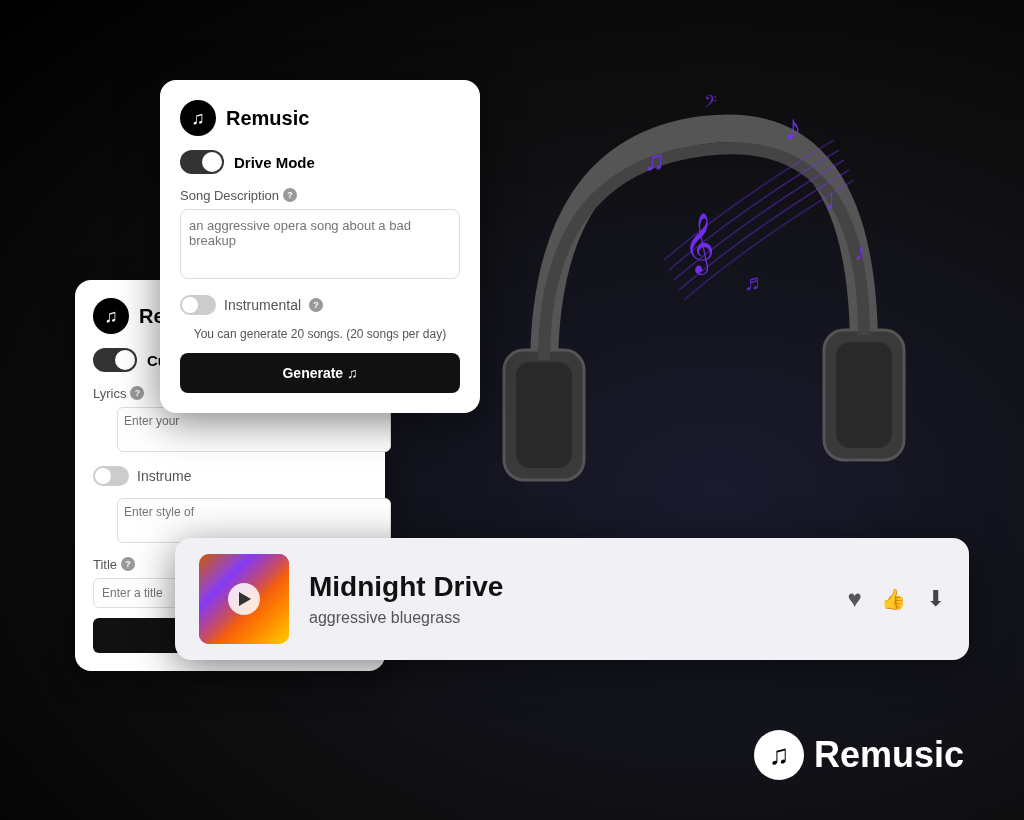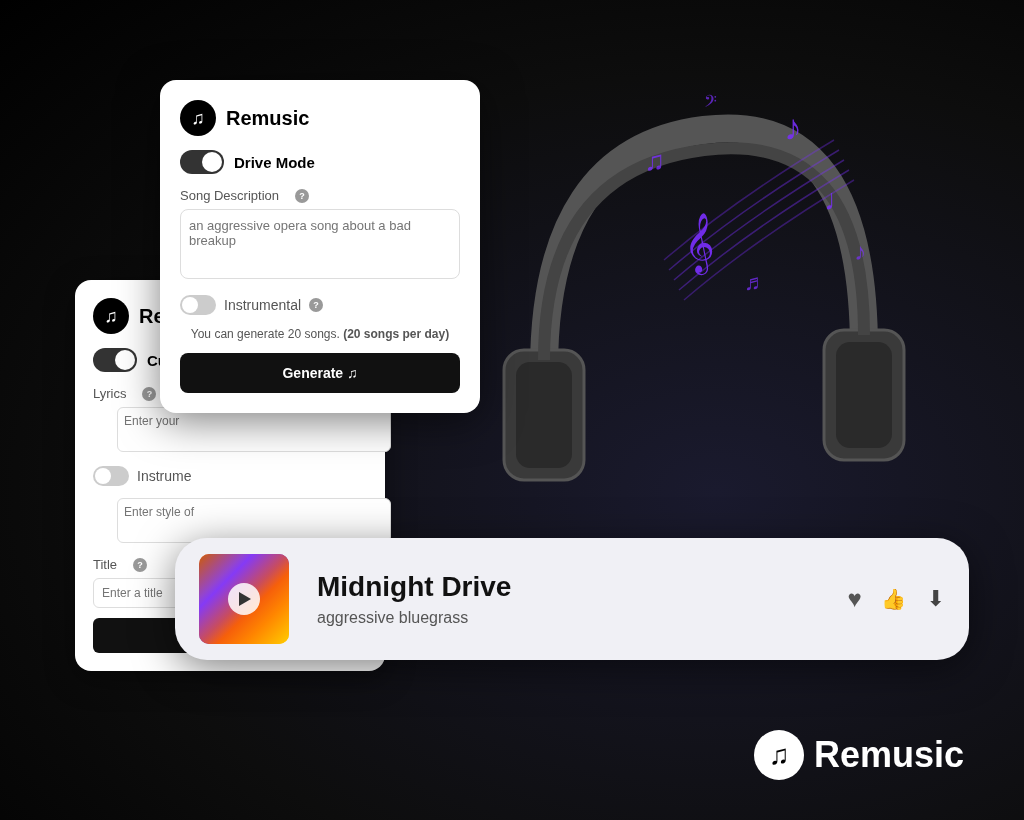--- a/index.html
+++ b/index.html
@@ -66,27 +66,27 @@
       z-index: 8;
     }
 
     
     .card-player {
       position: absolute;
       bottom: 160px;
       left: 175px;
       right: 55px;
       background: #f0f0f5;
-      border-radius: 32px;
+      border-radius: 16px;
       padding: 16px 24px;
       box-shadow: 0 8px 40px rgba(0,0,0,0.5);
       z-index: 11;
       display: flex;
       align-items: center;
-      gap: 28px;
+      gap: 20px;
     }
 
     
     .logo-row {
       display: flex;
       align-items: center;
       gap: 10px;
       margin-bottom: 14px;
     }
 
@@ -145,22 +145,21 @@
       font-weight: 600;
       color: #000;
     }
 
     
     .section-label {
       font-size: 13px;
       color: #555;
       margin-bottom: 6px;
       display: flex;
-      align-items: center;
-      gap: 16px;
+      gap: 4px;
     }
 
     .help-icon {
       width: 14px;
       height: 14px;
       background: #999;
       border-radius: 50%;
       display: inline-flex;
       align-items: center;
       justify-content: center;
@@ -219,21 +218,21 @@
 
     
     .generate-info {
       font-size: 12px;
       color: #555;
       margin-bottom: 12px;
       text-align: center;
     }
 
     .generate-info strong {
-      font-weight: 700;
+      font-weight: 400;
     }
 
     
     .generate-btn {
       width: 100%;
       background: #111;
       color: #fff;
       border: none;
       border-radius: 8px;
       padding: 12px;

